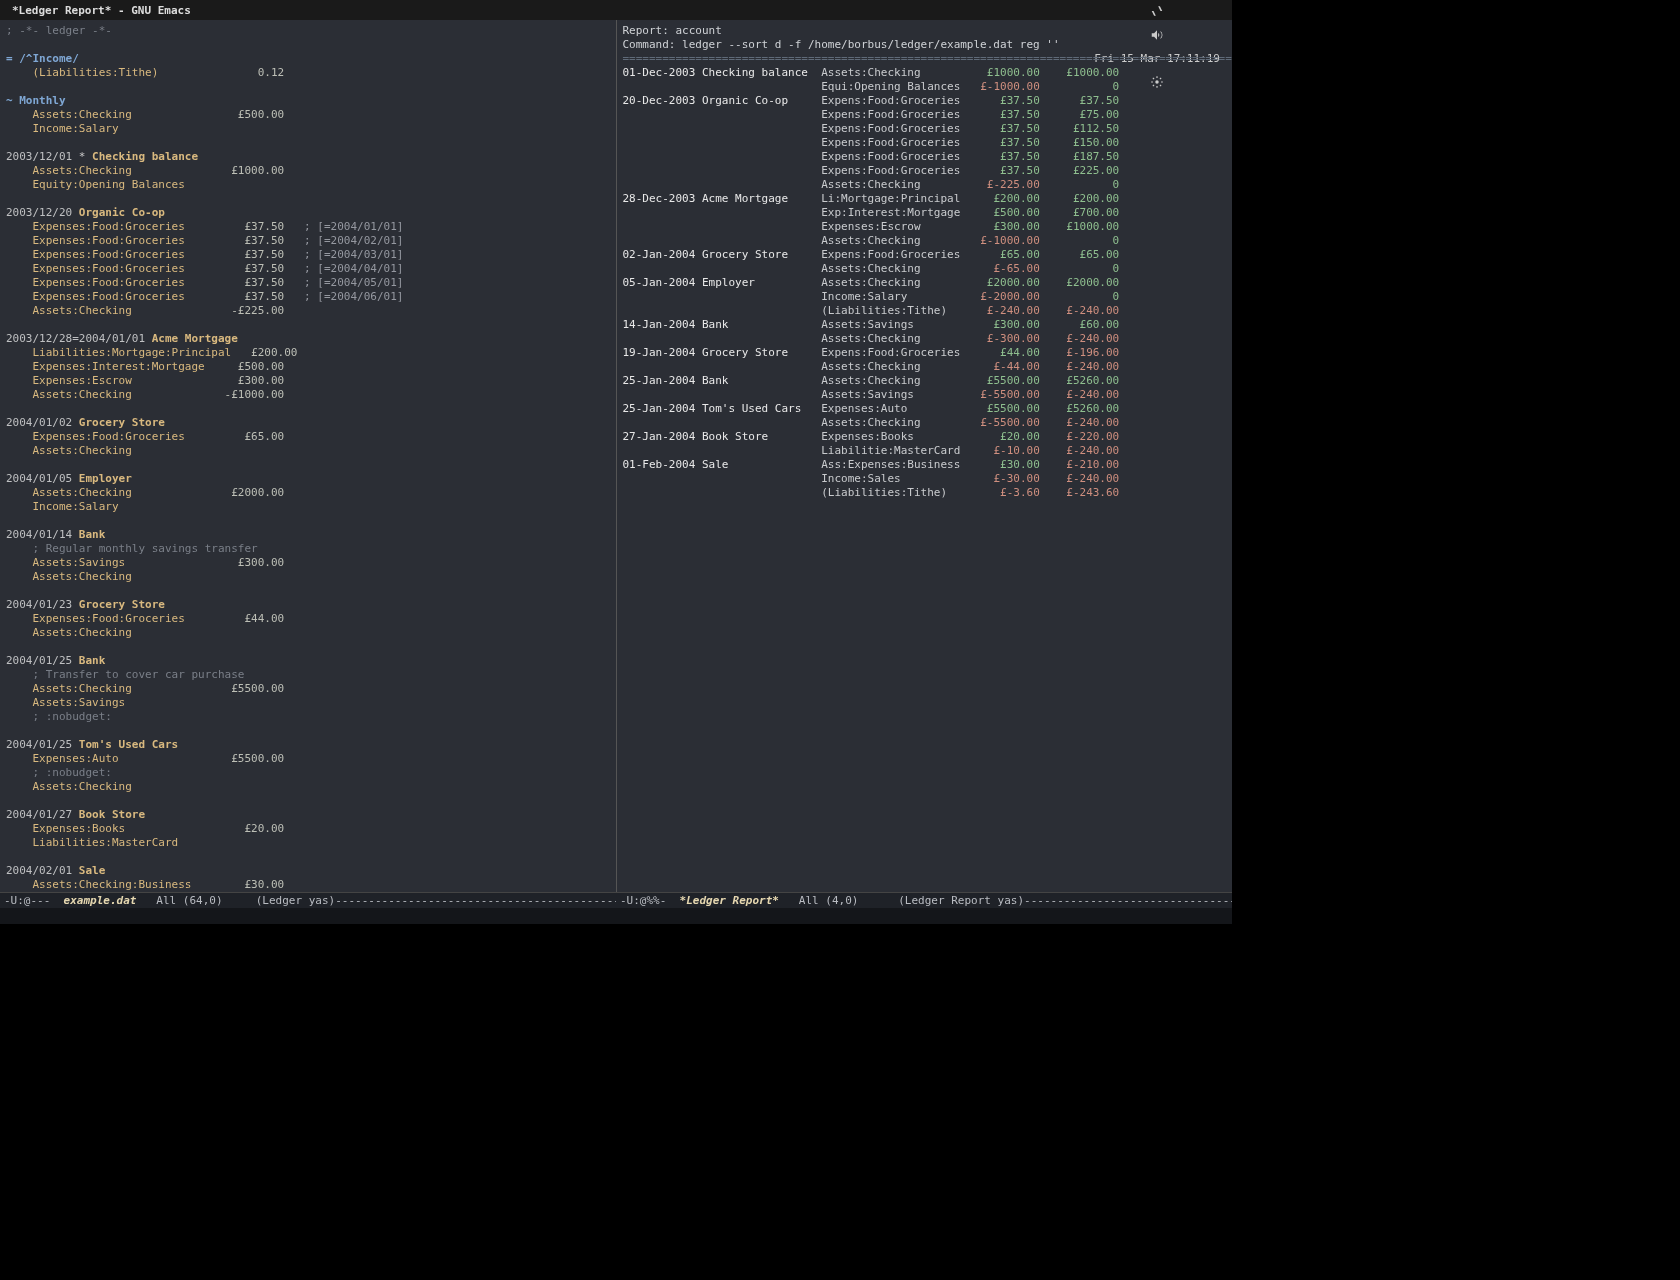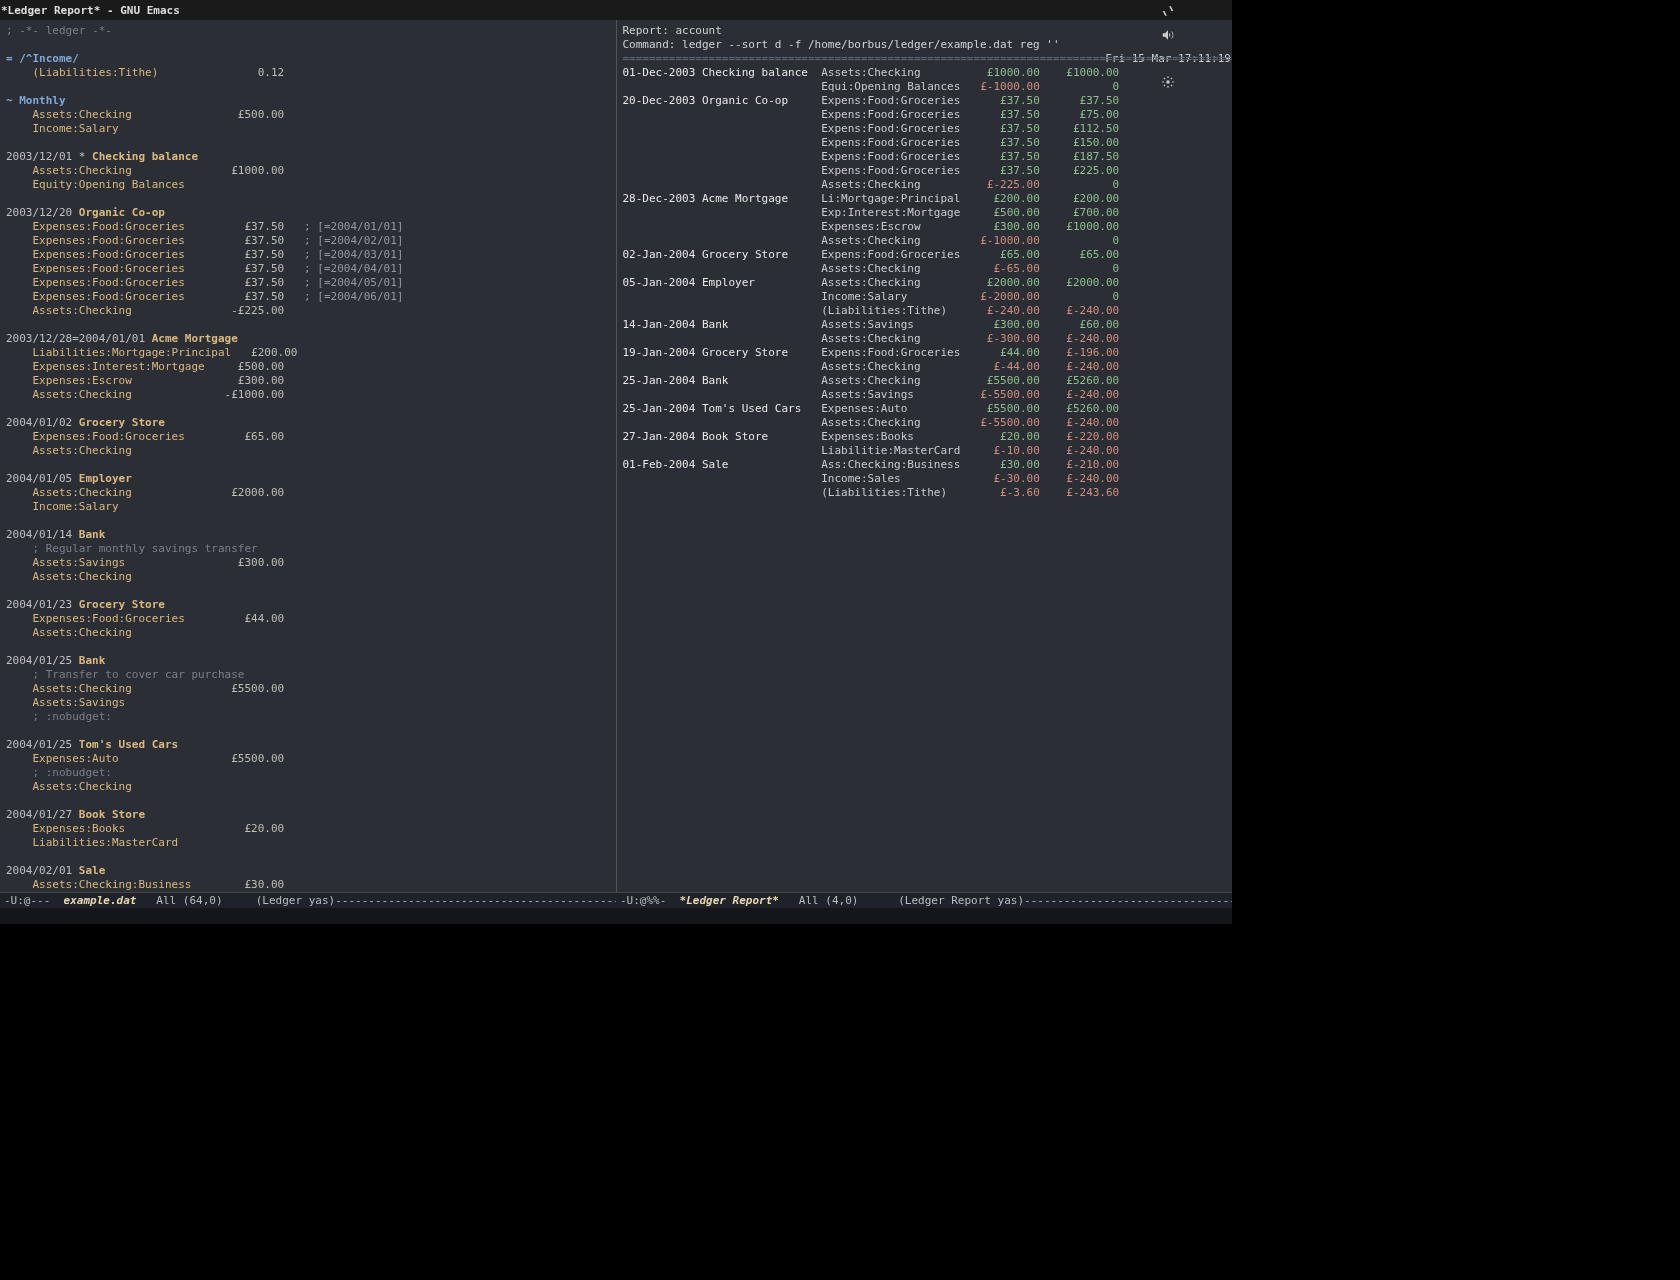--- a/index.html
+++ b/index.html
@@ -10,21 +10,21 @@
     color: #ccc;
     width: 1232px;
     height: 950px;
     overflow: hidden;
   }
   .topbar {
     height: 20px;
     background: #1a1a1a;
     display: flex;
     align-items: center;
-    padding: 0 1px;
+    padding: 0 12px;
     font-size: 11px;
     color: #ccc;
     justify-content: space-between;
   }
   .topbar-left { font-weight: bold; color: #ddd; }
   .topbar-right { display: flex; align-items: center; gap: 10px; flex-direction: column; }
   .topbar-right span { display: inline-flex; align-items: center; }
   .tray-icon { width:14px; height:14px; display:inline-block; }
   .workspace {
     display: flex;
@@ -209,21 +209,21 @@
 <span class="c-white">14-Jan-2004 </span><span class="c-white">Bank              </span><span class="c-acct">Assets:Savings        </span><span class="c-pos">    £300.00</span> <span class="c-pos">     £60.00</span>
 <span class="c-white">            </span><span class="c-white">                  </span><span class="c-acct">Assets:Checking       </span><span class="c-neg">   £-300.00</span> <span class="c-neg">   £-240.00</span>
 <span class="c-white">19-Jan-2004 </span><span class="c-white">Grocery Store     </span><span class="c-acct">Expens:Food:Groceries </span><span class="c-pos">     £44.00</span> <span class="c-neg">   £-196.00</span>
 <span class="c-white">            </span><span class="c-white">                  </span><span class="c-acct">Assets:Checking       </span><span class="c-neg">    £-44.00</span> <span class="c-neg">   £-240.00</span>
 <span class="c-white">25-Jan-2004 </span><span class="c-white">Bank              </span><span class="c-acct">Assets:Checking       </span><span class="c-pos">   £5500.00</span> <span class="c-pos">   £5260.00</span>
 <span class="c-white">            </span><span class="c-white">                  </span><span class="c-acct">Assets:Savings        </span><span class="c-neg">  £-5500.00</span> <span class="c-neg">   £-240.00</span>
 <span class="c-white">25-Jan-2004 </span><span class="c-white">Tom's Used Cars   </span><span class="c-acct">Expenses:Auto         </span><span class="c-pos">   £5500.00</span> <span class="c-pos">   £5260.00</span>
 <span class="c-white">            </span><span class="c-white">                  </span><span class="c-acct">Assets:Checking       </span><span class="c-neg">  £-5500.00</span> <span class="c-neg">   £-240.00</span>
 <span class="c-white">27-Jan-2004 </span><span class="c-white">Book Store        </span><span class="c-acct">Expenses:Books        </span><span class="c-pos">     £20.00</span> <span class="c-neg">   £-220.00</span>
 <span class="c-white">            </span><span class="c-white">                  </span><span class="c-acct">Liabilitie:MasterCard </span><span class="c-neg">    £-10.00</span> <span class="c-neg">   £-240.00</span>
-<span class="c-white">01-Feb-2004 </span><span class="c-white">Sale              </span><span class="c-acct">Ass:Checking:Business </span><span class="c-pos">     £30.00</span> <span class="c-neg">   £-210.00</span>
+<span class="c-white">01-Feb-2004 </span><span class="c-white">Sale              </span><span class="c-acct">Ass:Expenses:Business </span><span class="c-pos">     £30.00</span> <span class="c-neg">   £-210.00</span>
 <span class="c-white">            </span><span class="c-white">                  </span><span class="c-acct">Income:Sales          </span><span class="c-neg">    £-30.00</span> <span class="c-neg">   £-240.00</span>
 <span class="c-white">            </span><span class="c-white">                  </span><span class="c-acct">(Liabilities:Tithe)   </span><span class="c-neg">     £-3.60</span> <span class="c-neg">   £-243.60</span></div>
 </div>
 
 <div class="modeline-row">
   <div class="modeline">
     <span>-U:@---  </span>
     <span class="bufname">example.dat</span>
     <span>   All (64,0)     </span>
     <span>(Ledger yas)</span>

